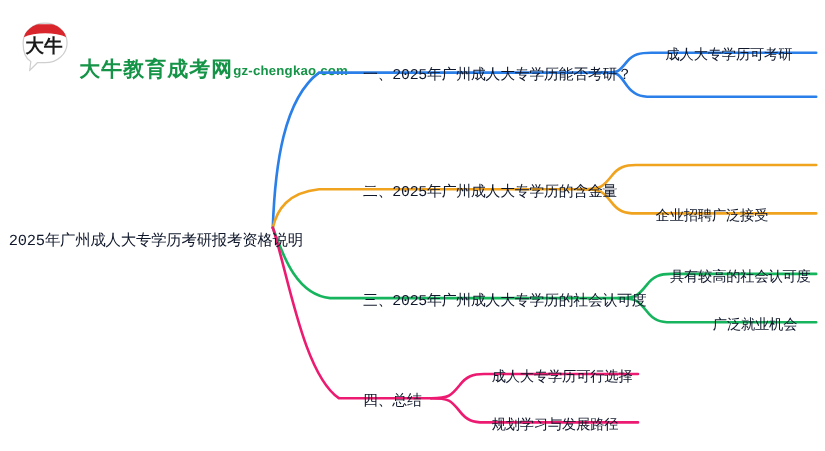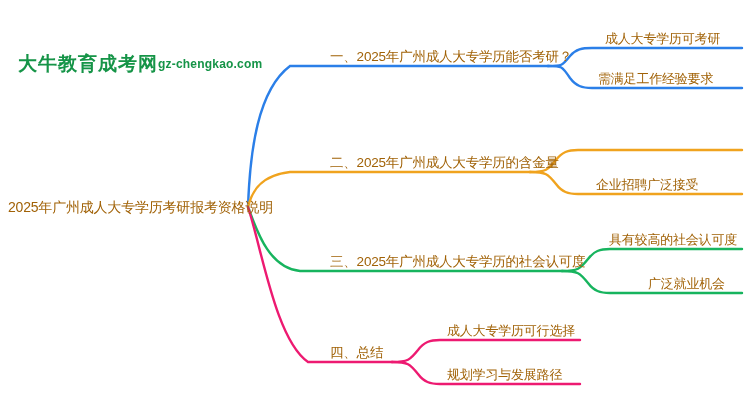--- a/index.html
+++ b/index.html
@@ -56,22 +56,23 @@
     font-weight: bold;
     color: #159447;
     letter-spacing: 0.2px;
     white-space: nowrap;
   }
 
   
   .node-text {
     position: absolute;
     white-space: nowrap;
-    color: #a16207;
-    font-family: Liberation Sans, sans-serif;
+    color: #0f172a;
+    font-family: Liberation Mono, monospace;
+    margin-top: 11px;
   }
   .root-text {
     font-size: 14px;
     font-weight: normal;
     letter-spacing: -0.2px;
   }
   .branch-text {
     font-size: 13.5px;
     letter-spacing: -0.2px;
     text-align: right;
@@ -89,20 +90,35 @@
     height: 410px;
     pointer-events: none;
   }
 </style>
 </head>
 <body>
 
 <div id="canvas">
 
   <div class="logo-wrap">
+    <div class="logo-mark">
+      <svg width="46" height="46" viewBox="0 0 46 46" aria-hidden="true">
+        <defs>
+          <clipPath id="bubbleClip">
+            <path d="M23 2 C34 2 43 10 43 20 C43 30 34 38 23 38 L16 38 L9 45 L10 37 C5 34 3 27 3 20 C3 10 12 2 23 2 Z"></path>
+          </clipPath>
+        </defs>
+        <path d="M23 2 C34 2 43 10 43 20 C43 30 34 38 23 38 L16 38 L9 45 L10 37 C5 34 3 27 3 20 C3 10 12 2 23 2 Z" fill="#ffffff" stroke="#cfcfcf" stroke-width="1.1"></path>
+        <g clip-path="url(#bubbleClip)">
+          <path d="M3 3 L43 3 L43 13 C33 7 13 7 3 13 Z" fill="#d9262c"></path>
+          <path d="M3 10 C14 5 32 5 43 10 L43 15 C32 10 14 10 3 15 Z" fill="#d9262c"></path>
+        </g>
+        <text x="22" y="28" text-anchor="middle" font-family="'Liberation Serif','DejaVu Serif',serif" font-size="17" font-weight="bold" fill="#1a1a1a">大牛</text>
+      </svg>
+    </div>
     <div class="logo-text-block">
       <div class="logo-title">大牛教育成考网</div>
       <div class="logo-sub">gz-chengkao.com</div>
     </div>
   </div>
 
   <svg id="wires">
 
     <path d="M248 207 C250 150 258 90 290 66 L548 66" fill="none" stroke="#2b7fe8" stroke-width="2.4" stroke-linecap="round"></path>
     <path d="M548 66 C562 66 562 66 570 56 C576 49 582 48 592 48 L742 48" fill="none" stroke="#2b7fe8" stroke-width="2.4" stroke-linecap="round"></path>
@@ -118,21 +134,20 @@
 
     <path d="M248 207 C262 250 276 340 308 362 L392 362" fill="none" stroke="#ed1a71" stroke-width="2.4" stroke-linecap="round"></path>
     <path d="M392 362 C408 362 410 360 418 350 C424 342 430 340 440 340 L580 340" fill="none" stroke="#ed1a71" stroke-width="2.4" stroke-linecap="round"></path>
     <path d="M392 362 C408 362 410 364 418 374 C424 382 430 384 440 384 L580 384" fill="none" stroke="#ed1a71" stroke-width="2.4" stroke-linecap="round"></path>
   </svg>
 
   <div class="node-text root-text" style="left:8px; top:199px;">2025年广州成人大专学历考研报考资格说明</div>
 
   <div class="node-text branch-text" style="left:330px; top:48px;">一、2025年广州成人大专学历能否考研？</div>
   <div class="node-text leaf-text" style="left:605px; top:30px;">成人大专学历可考研</div>
-  <div class="node-text leaf-text" style="left:598px; top:70px;">需满足工作经验要求</div>
 
   <div class="node-text branch-text" style="left:330px; top:154px;">二、2025年广州成人大专学历的含金量</div>
   <div class="node-text leaf-text" style="left:596px; top:176px;">企业招聘广泛接受</div>
 
   <div class="node-text branch-text" style="left:330px; top:253px;">三、2025年广州成人大专学历的社会认可度</div>
   <div class="node-text leaf-text" style="left:609px; top:231px;">具有较高的社会认可度</div>
   <div class="node-text leaf-text" style="left:648px; top:275px;">广泛就业机会</div>
 
   <div class="node-text branch-text" style="left:330px; top:344px;">四、总结</div>
   <div class="node-text leaf-text" style="left:447px; top:322px;">成人大专学历可行选择</div>

